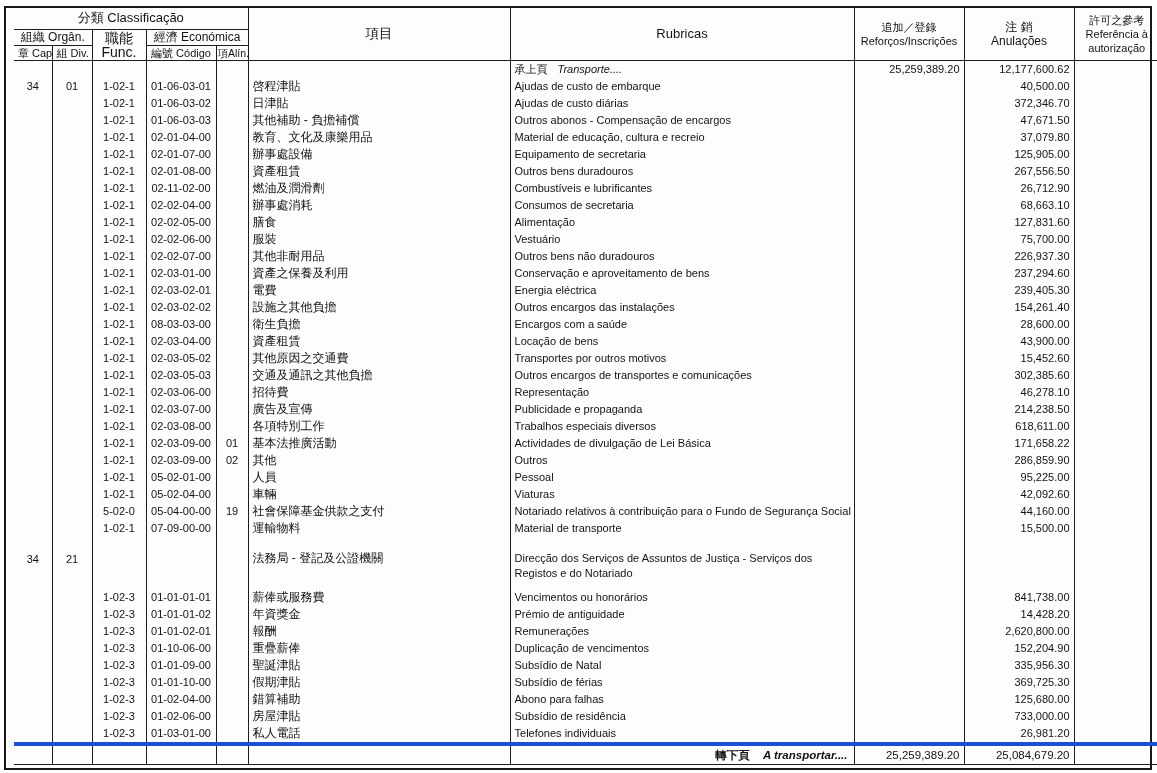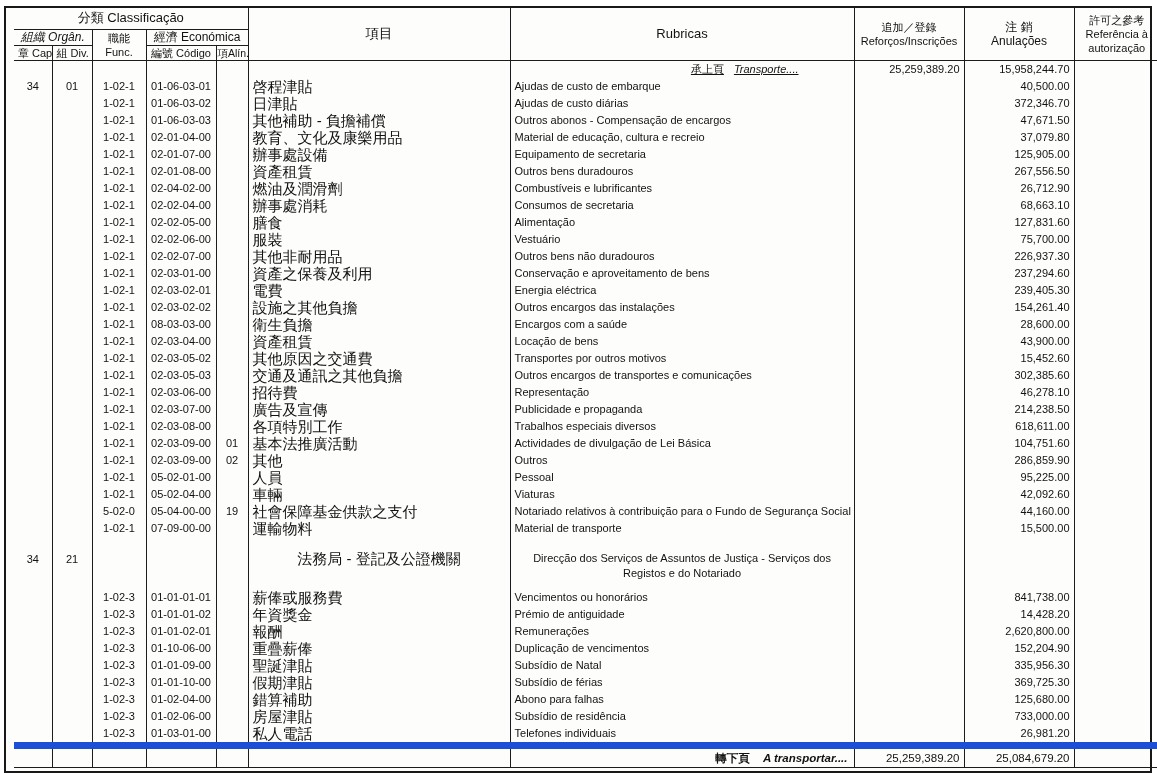--- a/index.html
+++ b/index.html
@@ -23,41 +23,41 @@
   
   thead th { font-weight: normal; font-size: 12px; text-align: center; vertical-align: middle; line-height: 14px; white-space: nowrap; }
   .bl  { border-left: 1px solid #1c1c1c; }
   .hb  { border-bottom: 1px solid #1c1c1c; }
   .hbb { border-bottom: 1.5px solid #1c1c1c; }
   .h-class { height: 21px; font-size: 13px; }
   .h-item { font-size: 13.5px; }
   .h-rubricas { font-size: 13px; }
   .h-reforcos, .h-anulacoes, .h-autorizacao { font-size: 11px; line-height: 14px; }
   .h-anulacoes { font-size: 12px; }
-  .h-organ { height: 16px; font-style: italic; }
-  .h-func { font-size: 11px; line-height: 14px; }
+  .h-organ { height: 16px; }
+  .h-func { font-size: 14px; line-height: 14px; }
   .h-sub { height: 15px; font-size: 11px; }
   .h-alin { font-size: 10.5px; padding: 0 1px; }
 
   
   tbody td { font-size: 11px; line-height: 17px; height: 17px; white-space: nowrap; vertical-align: top; }
   .c-cap, .c-div, .c-func, .c-codigo, .c-alin { text-align: center; }
-  .c-item { text-align: left; font-size: 15px; }
+  .c-item { text-align: left; font-size: 12px; }
   .c-rubrica { text-align: left; }
   .c-reforcos, .c-anulacoes { text-align: right; }
   .c-autorizacao { text-align: center; }
 
-  .carry-row .c-rubrica { text-align: right; padding-right: 55px; text-decoration: underline; }
+  .carry-row .c-rubrica { padding-right: 55px; }
   .pt-italic { font-style: italic; }
 
   .section-row td { padding-top: 14px; padding-bottom: 8px; height: auto; }
-  .section-row .c-item, .section-row .c-rubrica { white-space: normal; line-height: 15px; text-align: center; }
+  .section-row .c-item, .section-row .c-rubrica { white-space: normal; line-height: 15px; }
 
   
-  tfoot td { border-top: 7px solid #1d4ed8; border-bottom: 1.5px solid #1c1c1c;
+  tfoot td { border-top: 4px solid #1d4ed8; border-bottom: 1.5px solid #1c1c1c;
              font-size: 11.5px; line-height: 18px; height: 18px; white-space: nowrap; vertical-align: middle; }
   tfoot .c-rubrica { text-align: right; padding-right: 6px; }
   tfoot .c-reforcos, tfoot .c-anulacoes { text-align: right; }
   .label-zh { font-weight: bold; }
   .label-pt { font-weight: bold; font-style: italic; margin-left: 10px; }
 </style>
 </head>
 <body>
 
 <div class="page">
@@ -112,21 +112,21 @@
       <tbody>
           <tr class="carry-row">
     <td class="c-cap"></td>
     <td class="bl c-div"></td>
     <td class="bl c-func"></td>
     <td class="bl c-codigo"></td>
     <td class="bl c-alin"></td>
     <td class="bl c-item"></td>
     <td class="bl c-rubrica"><span>承上頁</span><span class="pt-italic" style="margin-left: 10px;">Transporte....</span></td>
     <td class="bl c-reforcos">25,259,389.20</td>
-    <td class="bl c-anulacoes">15,958,244.70</td>
+    <td class="bl c-anulacoes">12,177,600.62</td>
     <td class="bl c-autorizacao"></td>
   </tr>
           <tr>
     <td class="c-cap">34</td>
     <td class="bl c-div">01</td>
     <td class="bl c-func">1-02-1</td>
     <td class="bl c-codigo">01-06-03-01</td>
     <td class="bl c-alin"></td>
     <td class="bl c-item">啓程津貼</td>
     <td class="bl c-rubrica">Ajudas de custo de embarque</td>
@@ -191,21 +191,21 @@
     <td class="bl c-item">資產租賃</td>
     <td class="bl c-rubrica">Outros bens duradouros</td>
     <td class="bl c-reforcos"></td>
     <td class="bl c-anulacoes">267,556.50</td>
     <td class="bl c-autorizacao"></td>
   </tr>
           <tr>
     <td class="c-cap"></td>
     <td class="bl c-div"></td>
     <td class="bl c-func">1-02-1</td>
-    <td class="bl c-codigo">02-04-02-00</td>
+    <td class="bl c-codigo">02-11-02-00</td>
     <td class="bl c-alin"></td>
     <td class="bl c-item">燃油及潤滑劑</td>
     <td class="bl c-rubrica">Combustíveis e lubrificantes</td>
     <td class="bl c-reforcos"></td>
     <td class="bl c-anulacoes">26,712.90</td>
     <td class="bl c-autorizacao"></td>
   </tr>
           <tr>
     <td class="c-cap"></td>
     <td class="bl c-div"></td>
@@ -376,21 +376,21 @@
   </tr>
           <tr>
     <td class="c-cap"></td>
     <td class="bl c-div"></td>
     <td class="bl c-func">1-02-1</td>
     <td class="bl c-codigo">02-03-09-00</td>
     <td class="bl c-alin">01</td>
     <td class="bl c-item">基本法推廣活動</td>
     <td class="bl c-rubrica">Actividades de divulgação de Lei Básica</td>
     <td class="bl c-reforcos"></td>
-    <td class="bl c-anulacoes">104,751.60</td>
+    <td class="bl c-anulacoes">171,658.22</td>
     <td class="bl c-autorizacao"></td>
   </tr>
           <tr>
     <td class="c-cap"></td>
     <td class="bl c-div"></td>
     <td class="bl c-func">1-02-1</td>
     <td class="bl c-codigo">02-03-09-00</td>
     <td class="bl c-alin">02</td>
     <td class="bl c-item">其他</td>
     <td class="bl c-rubrica">Outros</td>

